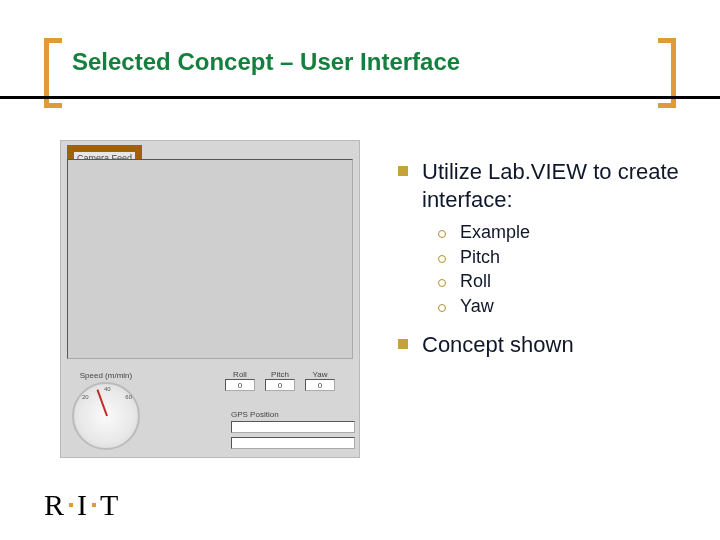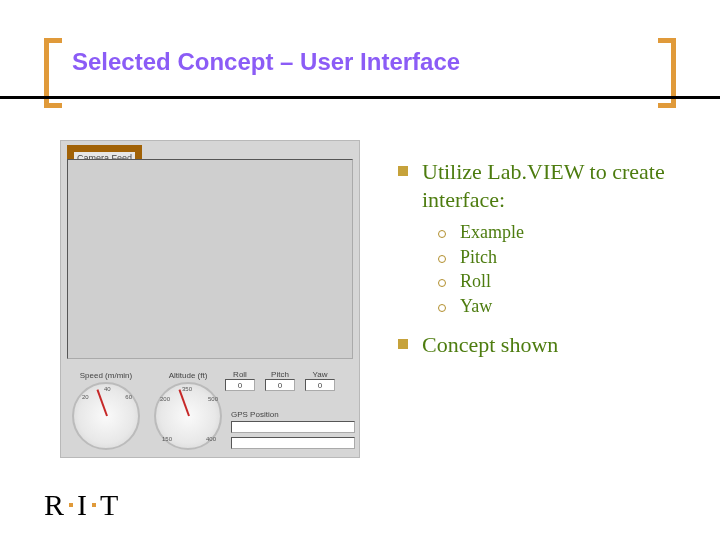--- a/index.html
+++ b/index.html
@@ -33,21 +33,21 @@
   }
   .bracket-left { left: 0; border-right: none; }
   .bracket-right { right: 0; border-left: none; }
   .title-text {
     position: absolute;
     left: 28px;
     top: 8px;
     font-family: "Arial Black", Arial, sans-serif;
     font-weight: 900;
     font-size: 24px;
-    color: #8b5cf6;
+    color: #15803d;
   }
   .hr-line {
     position: absolute;
     left: 0;
     right: 0;
     top: 96px;
     height: 3px;
     background: #000;
   }
   
@@ -147,23 +147,22 @@
     height: 12px;
     margin-bottom: 4px;
   }
   
   .bullets {
     position: absolute;
     top: 158px;
     left: 398px;
     right: 40px;
     font-size: 22px;
-    color: #4d7c0f;
+    color: #0f172a;
     line-height: 1.25;
-    font-family: Liberation Serif, serif;
   }
   .b-item {
     display: flex;
     margin-bottom: 8px;
   }
   .sq {
     flex: 0 0 10px;
     width: 10px; height: 10px;
     background: #c6a23b;
     margin-top: 8px;
@@ -224,31 +223,20 @@
     <div class="gauge-row">
       <div class="gauge-block" style="left:0">
         <div class="glabel">Speed (m/min)</div>
         <div class="gauge">
           <span class="tick" style="top:10px;left:8px">20</span>
           <span class="tick" style="top:2px;left:30px">40</span>
           <span class="tick" style="top:10px;right:6px">60</span>
           <div class="needle"></div>
         </div>
       </div>
-      <div class="gauge-block" style="left:82px">
-        <div class="glabel">Altitude (ft)</div>
-        <div class="gauge">
-          <span class="tick" style="top:12px;left:4px">200</span>
-          <span class="tick" style="top:2px;left:26px">350</span>
-          <span class="tick" style="top:12px;right:2px">500</span>
-          <span class="tick" style="bottom:6px;left:6px">150</span>
-          <span class="tick" style="bottom:6px;right:4px">400</span>
-          <div class="needle"></div>
-        </div>
-      </div>
     </div>
 
     <div class="mini-fields">
       <div class="mini-field">
         <div class="mlabel">Roll</div>
         <div class="mval">0</div>
       </div>
       <div class="mini-field">
         <div class="mlabel">Pitch</div>
         <div class="mval">0</div>

